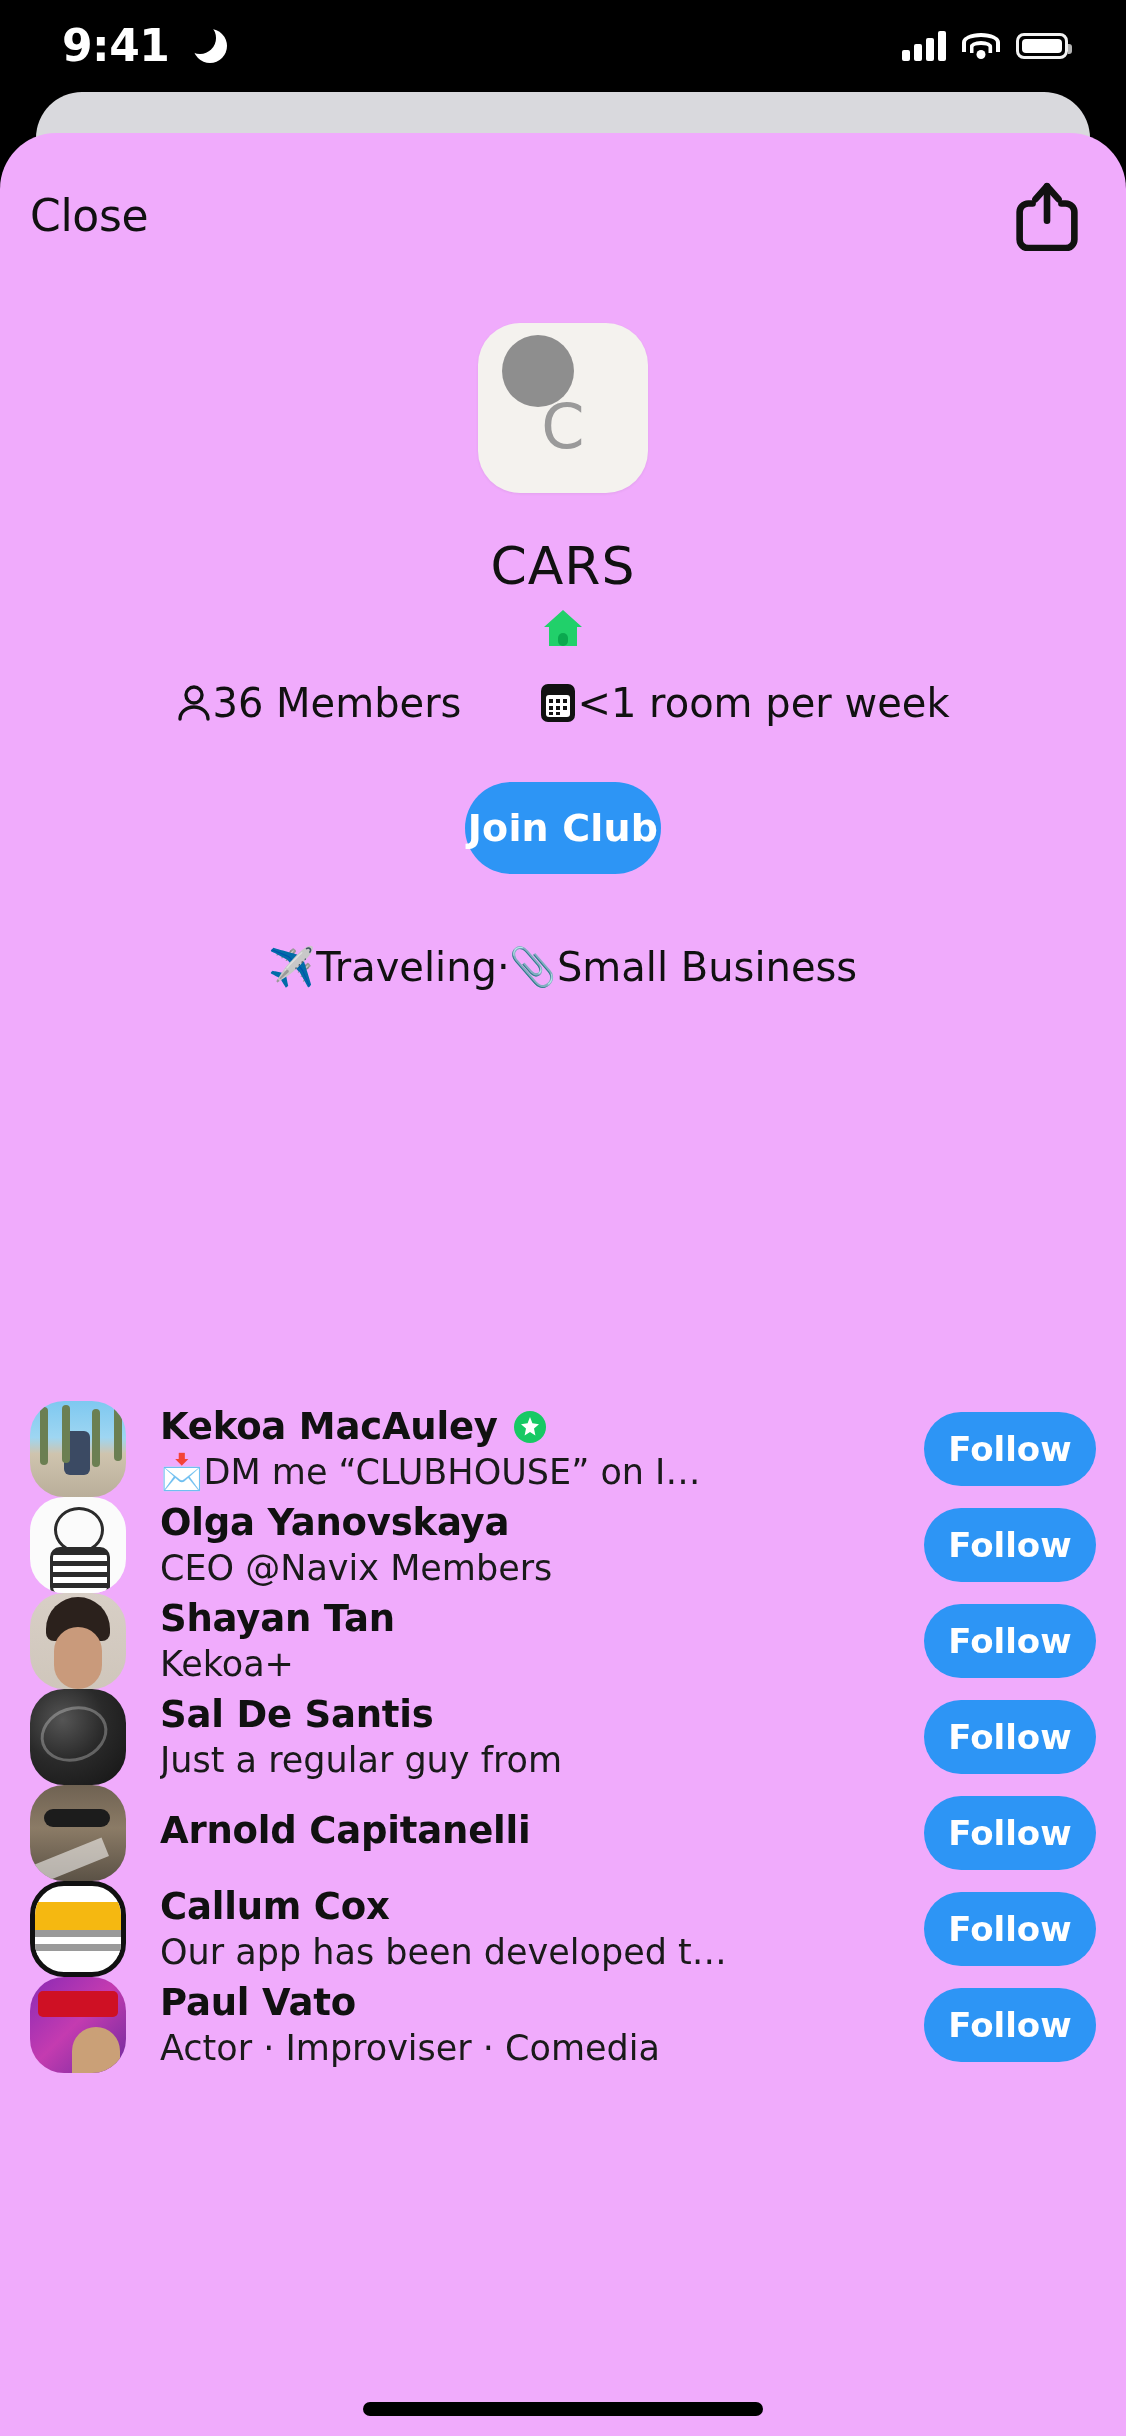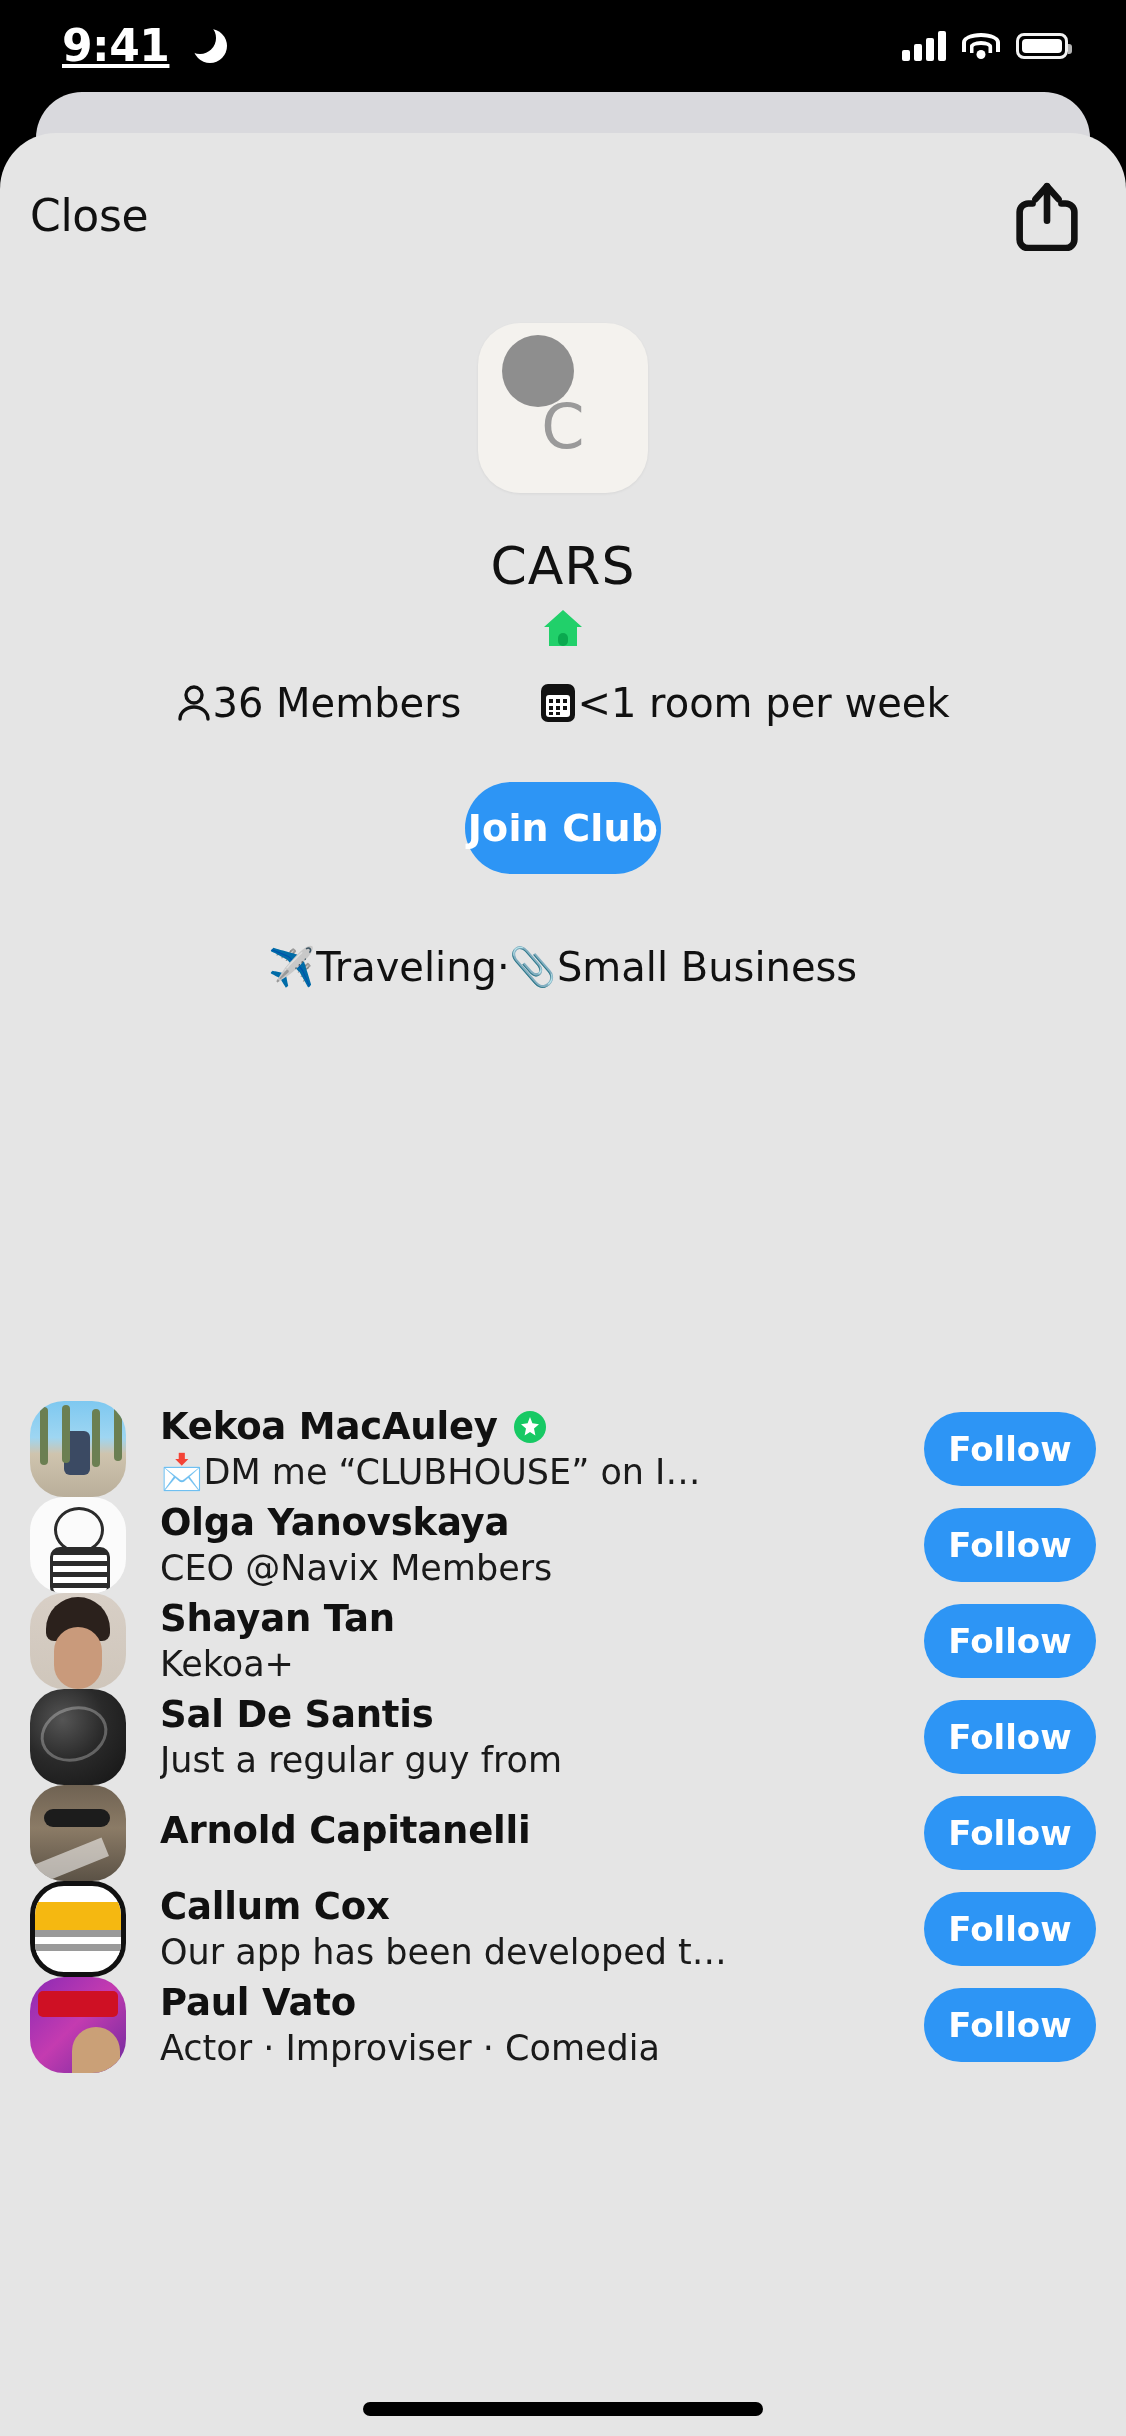--- a/index.html
+++ b/index.html
@@ -10,21 +10,21 @@
     overflow:hidden;
     position:relative;
   }
 
   
   .statusbar{
     position:absolute; top:0; left:0; width:1126px; height:92px;
     display:flex; align-items:center; justify-content:space-between;
     padding:0 58px 0 62px; color:#fff; z-index:40;
   }
-  .sb-left{ display:flex; align-items:center; gap:24px;text-decoration:underline; }
+  .sb-left{ display:flex; align-items:center; gap:24px; }
   .sb-time{ font-size:44px; font-weight:600; letter-spacing:-0.5px;
             font-family:"DejaVu Sans", sans-serif; line-height:1; }
   .sb-moon{ width:34px; height:34px; position:relative; }
   .sb-moon::before{
     content:""; position:absolute; inset:0; border-radius:50%;
     background:#fff;
   }
   .sb-moon::after{
     content:""; position:absolute; left:-9px; top:-7px;
     width:32px; height:32px; border-radius:50%; background:#000;
@@ -53,21 +53,21 @@
   .batt i{ display:block; width:100%; height:100%; background:#fff;
            border-radius:4px; }
 
   
   .sheet-back{
     position:absolute; top:92px; left:36px; width:1054px; height:120px;
     background:#d9d9dd; border-radius:46px 46px 0 0; z-index:10;
   }
   .sheet{
     position:absolute; top:133px; left:0; width:1126px; height:2303px;
-    background:#e5e5e5; border-radius:56px 56px 0 0; z-index:20;
+    background:#f0abfc; border-radius:56px 56px 0 0; z-index:20;
     overflow:hidden;
   }
 
   
   .modal-header{
     position:absolute; top:22px; left:0; width:100%; height:120px;
     display:flex; align-items:center; justify-content:space-between;
     padding:0 46px 0 30px;
   }
   .close-btn{

